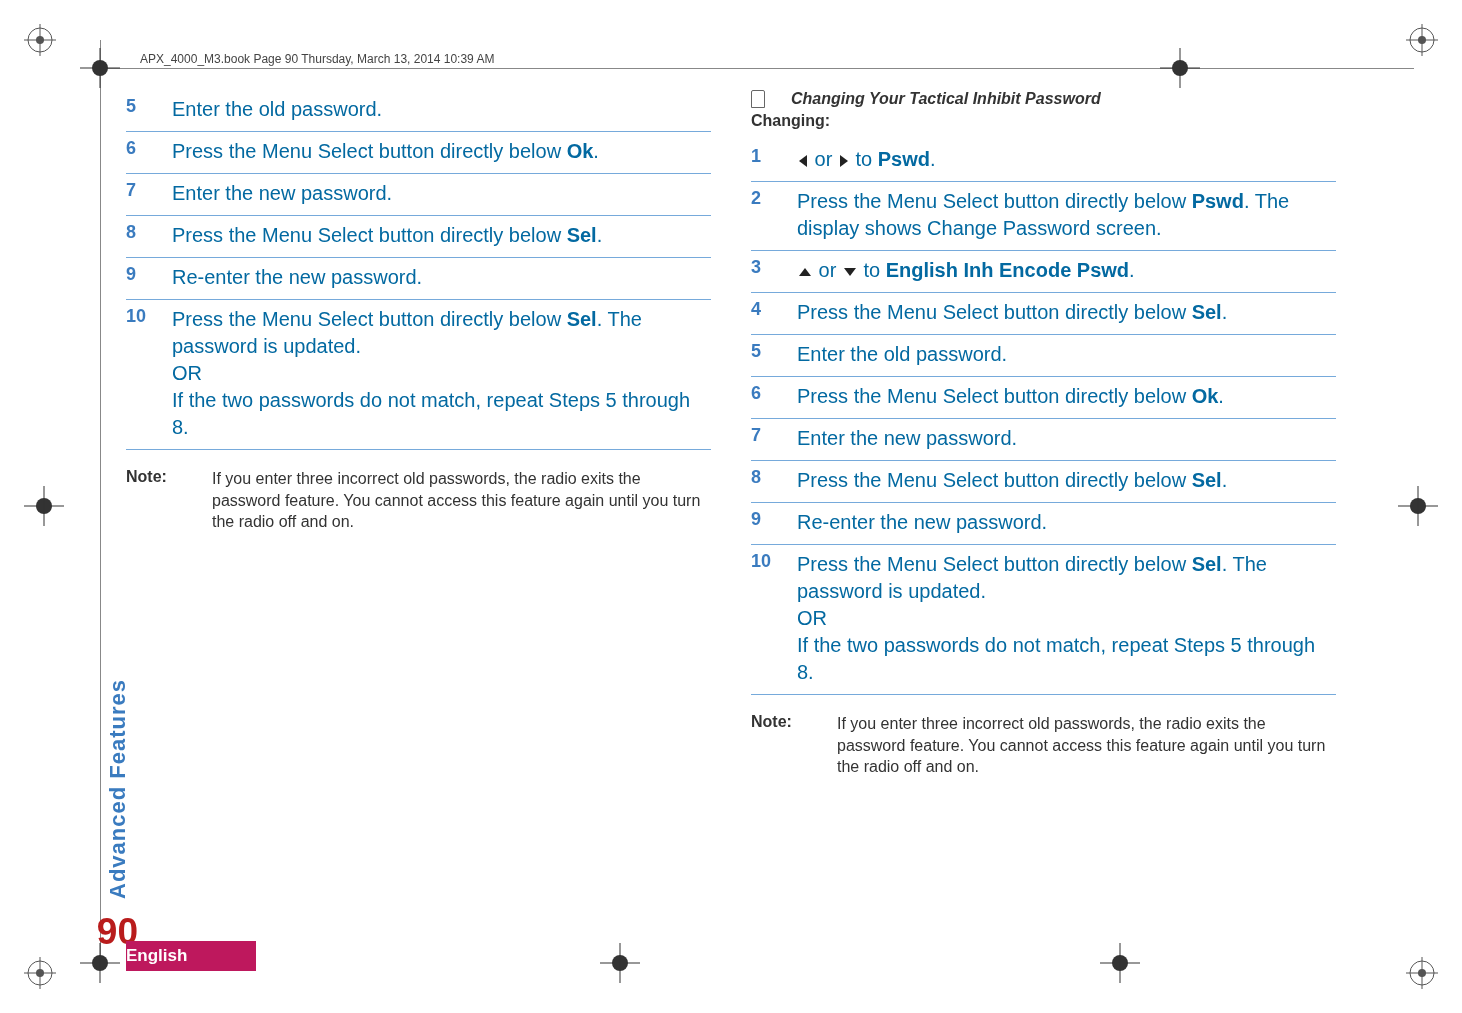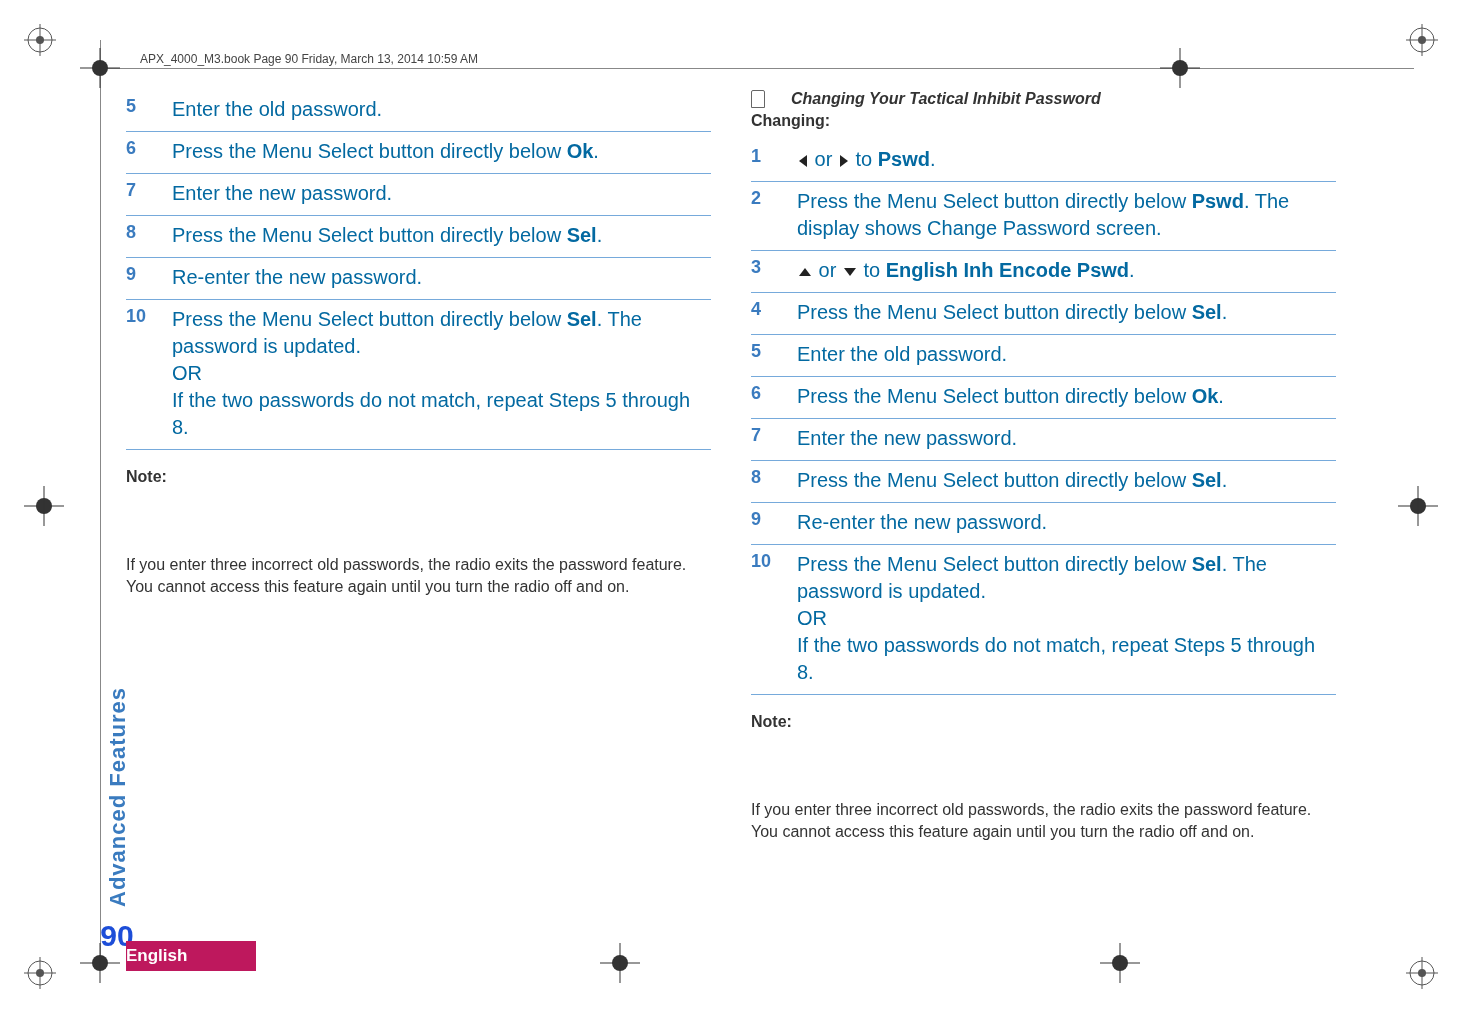--- a/index.html
+++ b/index.html
@@ -93,21 +93,20 @@
     flex: 1;
     font-size: 20px;
     color: #0369a1;
     line-height: 1.35;
   }
   .bold { font-weight: normal; }
   .ui-text { font-family: Arial, sans-serif; font-weight: bold; letter-spacing: 0; }
   .note-row {
     display: flex;
     margin-top: 18px;
-    flex-direction: column;
   }
   .note-label {
     font-weight: bold;
     width: 86px;
     flex: 0 0 86px;
     font-size: 16px;
   }
   .note-body {
     flex: 1;
     font-size: 16px;
@@ -157,24 +156,24 @@
     writing-mode: vertical-rl;
     transform: rotate(180deg);
     color: #3a7bbf;
     font-weight: bold;
     font-size: 22px;
     letter-spacing: 1px;
     margin-bottom: 8px;
     display: inline-block;
   }
   .page-number {
-    color: #1d4ed8;
-    font-weight: bold;
-    font-size: 30px;
-    text-align: center;
+    color: #b91c1c;
+    font-weight: bold;
+    font-size: 37px;
+    text-align: right;
     margin-left: -2px;
   }
   .lang-tab {
     position: absolute;
     left: 126px;
     bottom: 42px;
     width: 130px;
     height: 30px;
     background: #be185d;
     color: #fff;
@@ -239,21 +238,21 @@
 <div class="crosshair" style="bottom:30px;left:600px;">
     <div class="disc"></div>
   </div>
 <div class="crosshair" style="bottom:30px;left:1100px;">
     <div class="disc"></div>
   </div>
 <div class="crosshair" style="top:48px;left:1160px;">
     <div class="disc"></div>
   </div>
 
-<div class="header-text">APX_4000_M3.book  Page 90  Friday, March 13, 2014  10:59 AM</div>
+<div class="header-text">APX_4000_M3.book  Page 90  Thursday, March 13, 2014  10:39 AM</div>
 
 <div class="page">
 
   <div class="column">
     <ol class="steps">
       <li class="step">
         <span class="step-num">5</span>
         <span class="step-body">Enter the old password.</span>
       </li>
       <li class="step">

